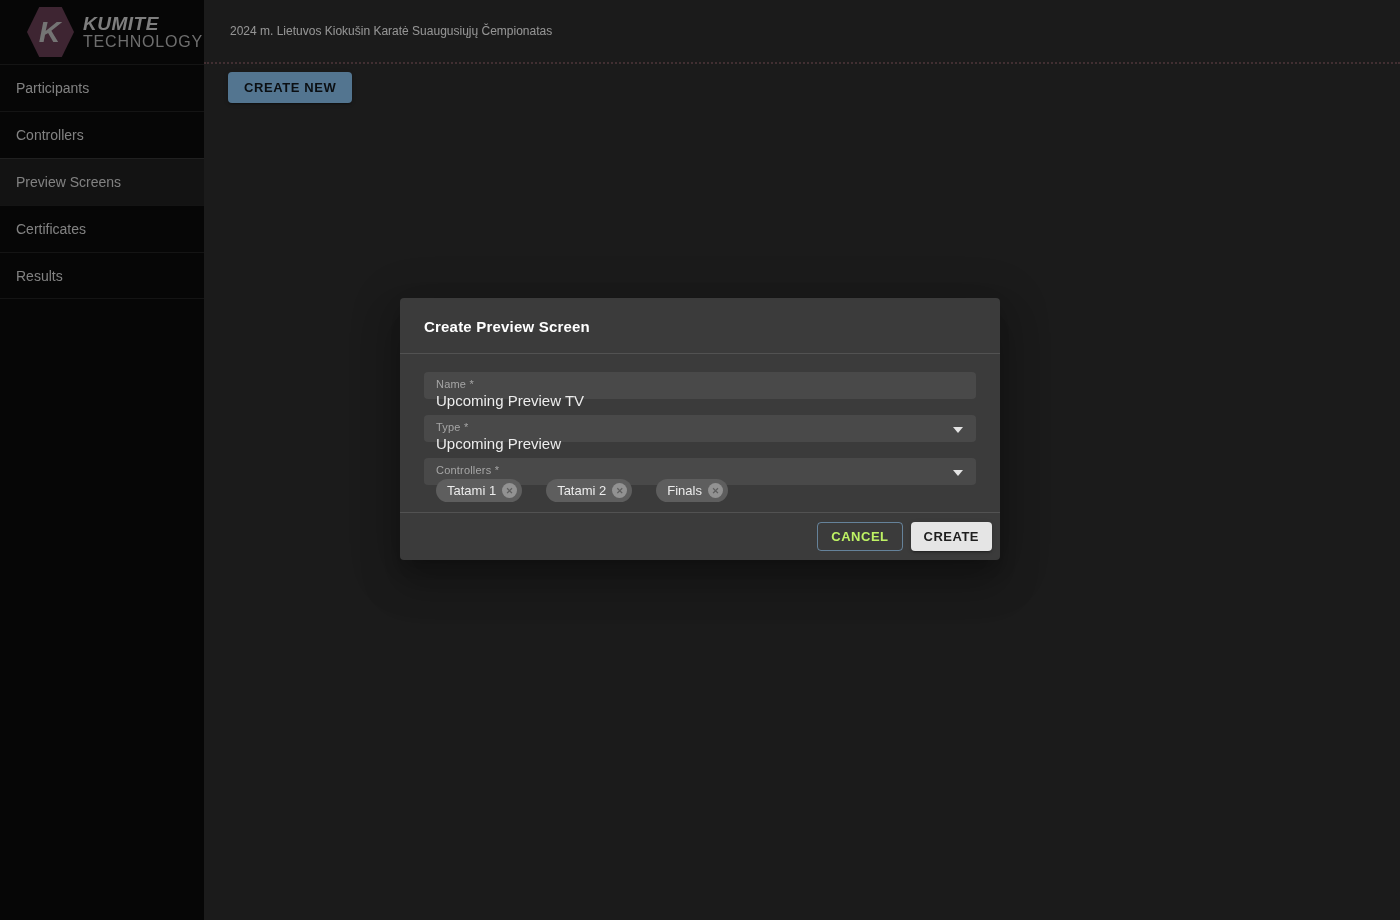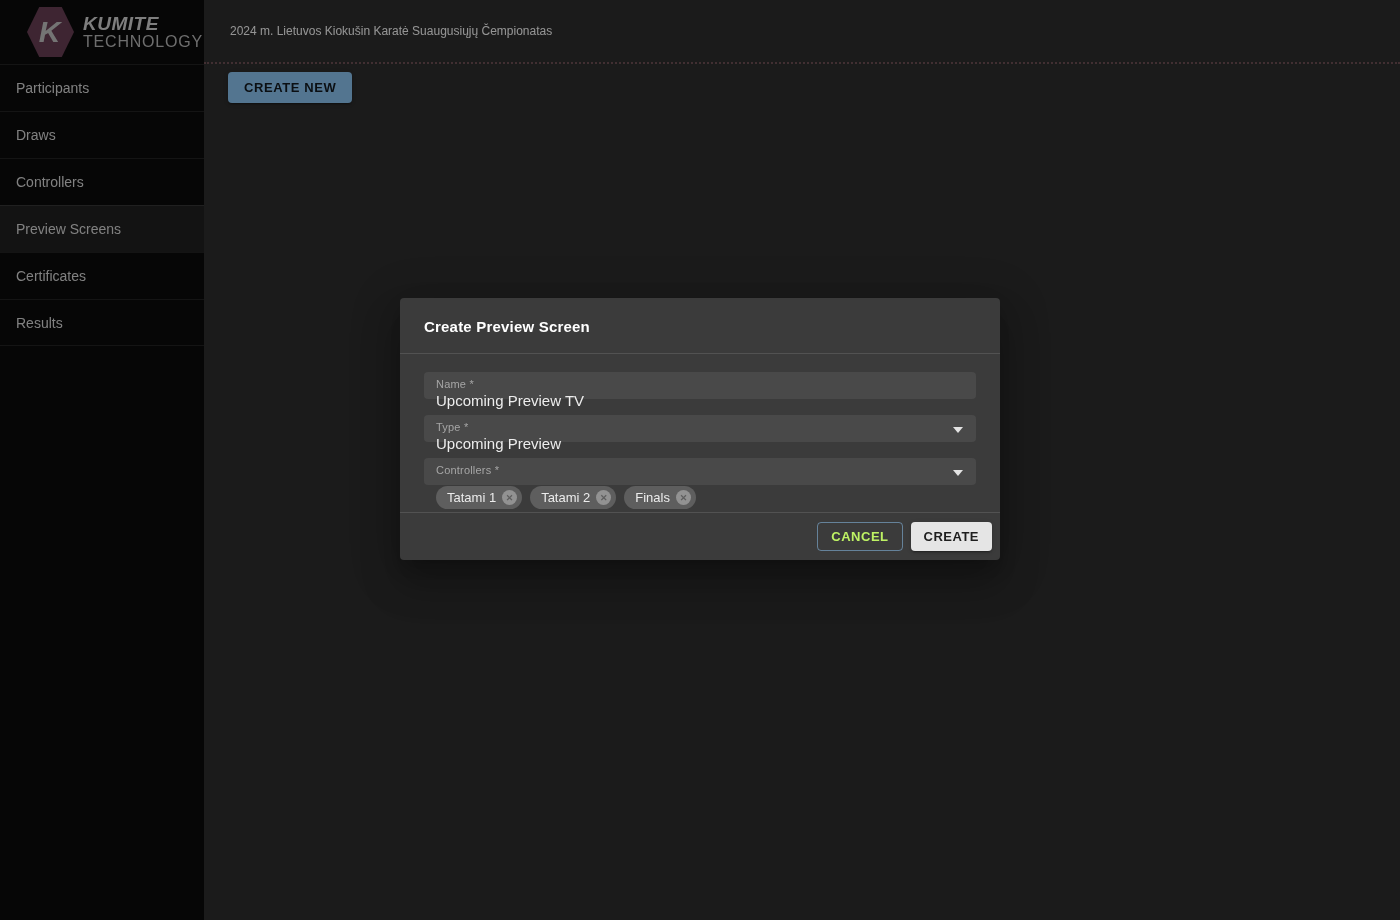--- a/index.html
+++ b/index.html
@@ -92,21 +92,21 @@
   .field.select { cursor:pointer; }
   .field-label { font-size:11px; color:#a6a6a6; letter-spacing:0.2px; }
   .field-value { font-size:15px; color:#ededed; margin-top:2px; }
   .dd-arrow {
     position:absolute; right:13px; top:50%; margin-top:-2px;
     width:0; height:0;
     border-left:5px solid transparent; border-right:5px solid transparent;
     border-top:6px solid #e3e3e3;
   }
 
-  .chips { display:flex; gap:8px; margin-top:10px; }
+  .chips { display:flex; gap:24px; margin-top:3px; }
   .chip {
     display:flex; align-items:center; gap:6px;
     background:#5e5e5e; color:#ececec;
     height:23px; border-radius:12px; padding:0 5px 0 11px;
     font-size:13px; cursor:default;
   }
   .chip-x {
     width:15px; height:15px; border-radius:50%;
     background:#929292; color:#5e5e5e;
     display:flex; align-items:center; justify-content:center;
@@ -138,23 +138,20 @@
       <span class="k-mark">K</span>
     </div>
     <div class="logo-text">
       <span class="logo-brand">KUMITE</span>
       <span class="logo-tagline">TECHNOLOGY</span>
     </div>
   </div>
   <div class="nav">
     <div class="nav-item">
       <span>Participants</span>
-    </div>
-    <div class="nav-item">
-      <span>Draws</span>
     </div>
     <div class="nav-item">
       <span>Controllers</span>
     </div>
     <div class="nav-item active">
       <span>Preview Screens</span>
     </div>
     <div class="nav-item">
       <span>Certificates</span>
     </div>

